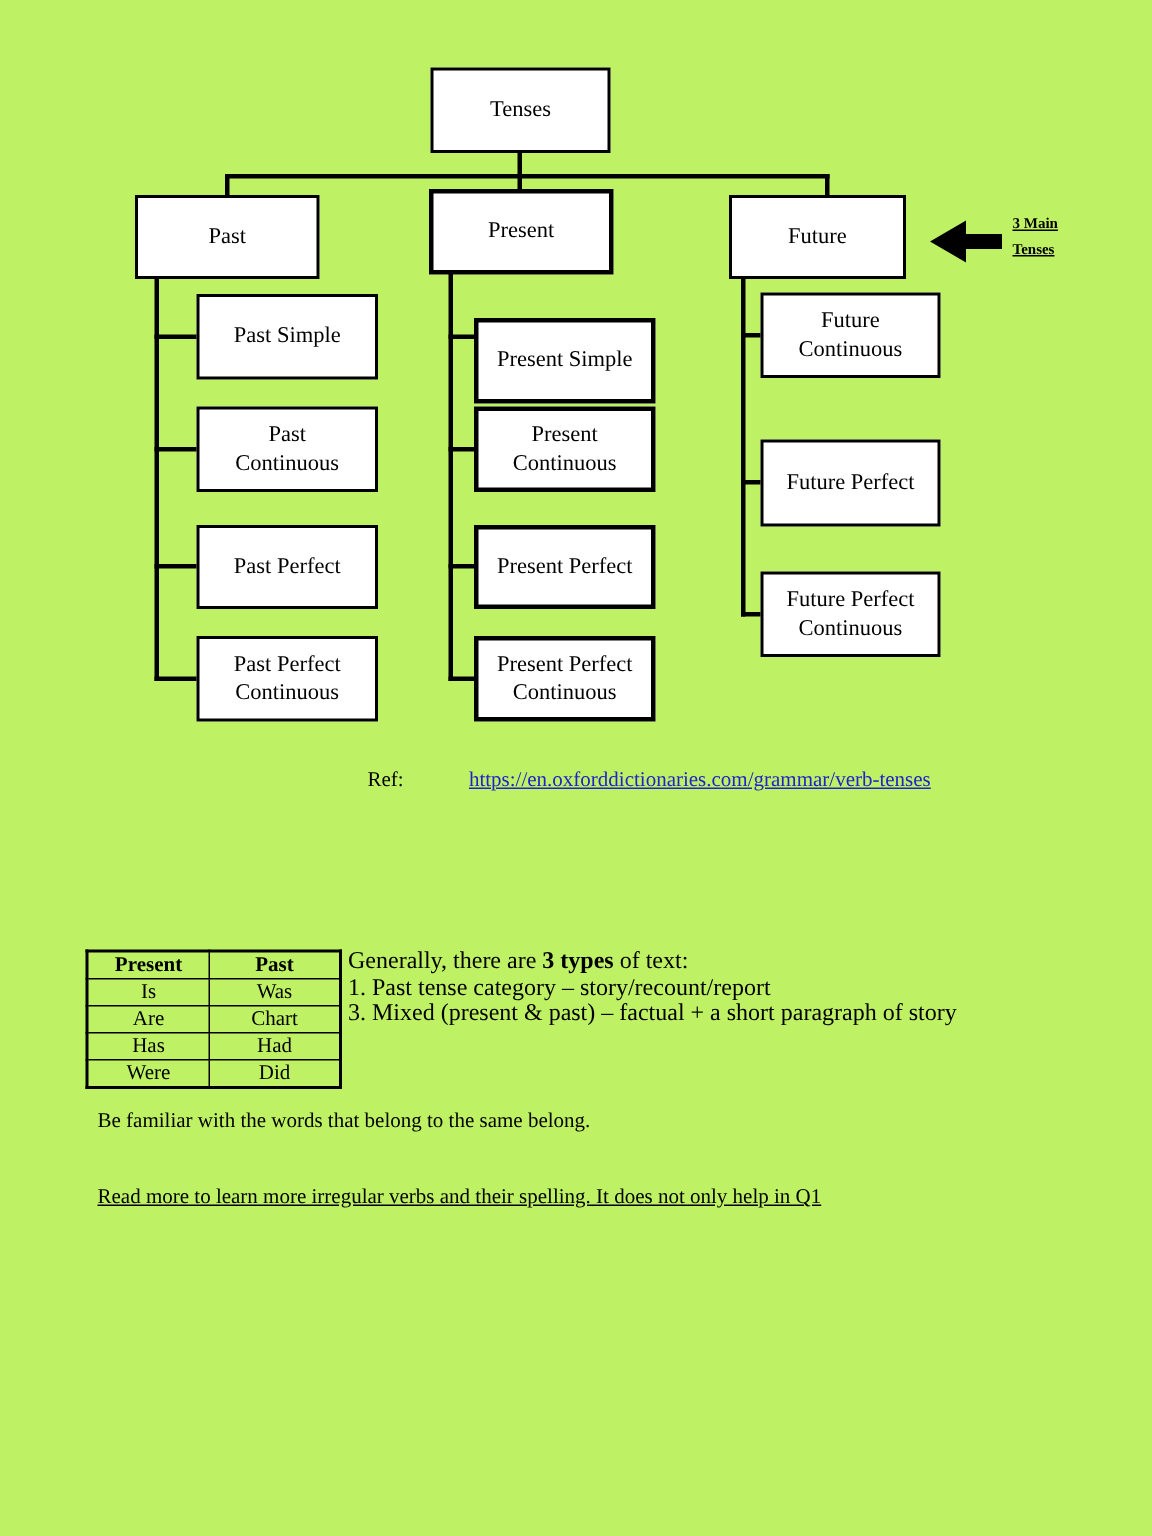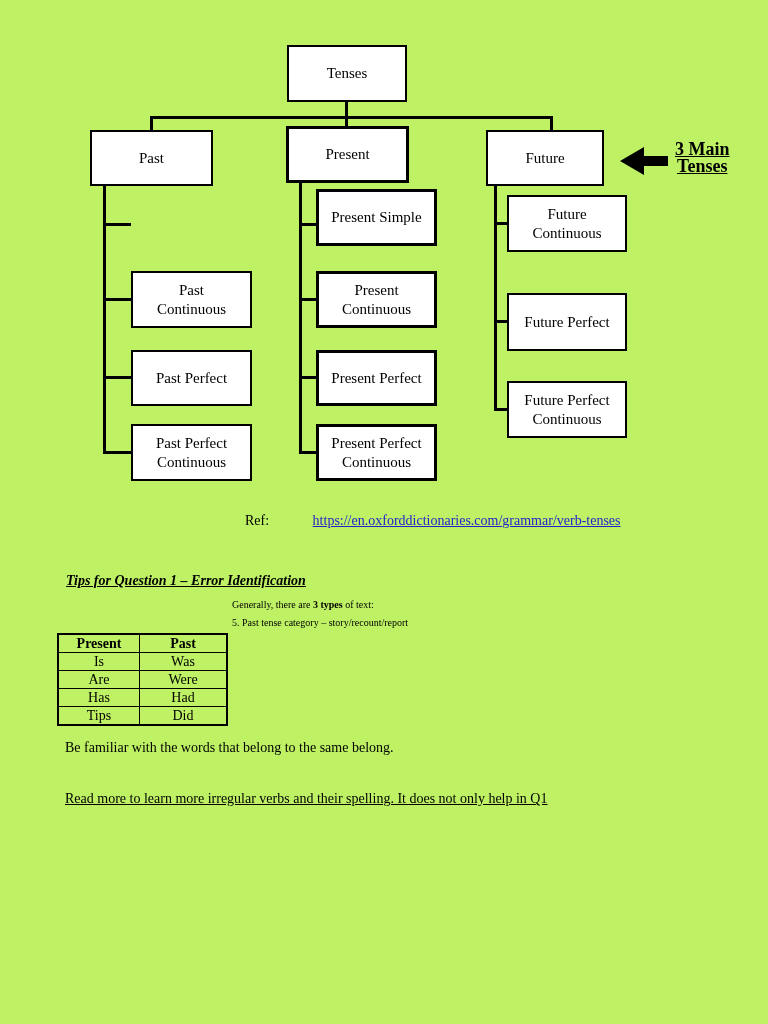--- a/index.html
+++ b/index.html
@@ -6,60 +6,61 @@
   .page{position:relative;width:768px;height:1024px;background:#bef264;overflow:hidden;
         font-family:"Liberation Serif","DejaVu Serif",serif;color:#000;}
   
   .dbox{position:absolute;box-sizing:border-box;border:2px solid #000;background:#fff;
         display:flex;align-items:center;justify-content:center;text-align:center;
         font-size:15px;line-height:19px;white-space:pre-line;}
   .thick{border-width:3px;}
   
   .cline{position:absolute;background:#000;}
   
-  .annot{position:absolute;left:675px;top:141px;font-size:18px;font-weight:bold;
-         text-decoration:underline;white-space:pre-line;line-height:17px;text-align:center;}
+  .annot{position:absolute;left:675px;top:141px;font-size:10px;font-weight:bold;
+         text-decoration:underline;white-space:pre-line;line-height:17px;}
   .arrow-svg{position:absolute;left:618px;top:145px;}
   
   .refline{position:absolute;left:245px;top:513px;font-size:14px;}
   .reflink{text-decoration:underline;cursor:pointer;padding-left:40px;}
   
   .tips-heading{position:absolute;left:66px;top:573px;font-size:14px;font-weight:bold;
                 font-style:italic;text-decoration:underline;}
   .intro{position:absolute;left:65px;top:602px;font-size:14px;white-space:nowrap;}
   .word-table{position:absolute;left:57px;top:633px;border-collapse:collapse;border:2px solid #000;}
   .word-table th,.word-table td{border:1.5px solid #000;text-align:center;font-size:14px;
         height:15px;line-height:15px;padding:1px 0;}
   .word-table th{font-weight:bold;}
   .col-present{width:80px;}
   .col-past{width:86px;}
-  .types{position:absolute;left:232px;top:596px;font-size:10px;line-height:17.5px;white-space:nowrap;}
+  .types{position:absolute;left:232px;top:632px;font-size:16px;line-height:17.5px;white-space:nowrap;}
   .note-para{position:absolute;font-size:14px;line-height:17.5px;white-space:nowrap;}
   .np1{left:65px;top:739px;}
   .np2{left:65px;top:790px;text-decoration:underline;}
   b{font-weight:bold;}
 </style>
 </head>
 <body>
 
 <div class="page">
 
   <div class="dbox" style="left:287px;top:45px;width:120px;height:57px;">Tenses</div>
 
   <div class="dbox" style="left:90px;top:130px;width:123px;height:56px;">Past</div>
   <div class="dbox thick" style="left:286px;top:126px;width:123px;height:57px;">Present</div>
   <div class="dbox" style="left:486px;top:130px;width:118px;height:56px;">Future</div>
 
+  <div class="dbox" style="left:131px;top:196px;width:121px;height:57px;">Past Simple</div>
   <div class="dbox" style="left:131px;top:271px;width:121px;height:57px;">Past
 Continuous</div>
   <div class="dbox" style="left:131px;top:350px;width:121px;height:56px;">Past Perfect</div>
   <div class="dbox" style="left:131px;top:424px;width:121px;height:57px;">Past Perfect
 Continuous</div>
 
-  <div class="dbox thick" style="left:316px;top:189px;width:121px;height:57px;font-family:Liberation Serif, serif;">Present Simple</div>
+  <div class="dbox thick" style="left:316px;top:212px;width:121px;height:57px;font-family:Liberation Serif, serif;">Present Simple</div>
   <div class="dbox thick" style="left:316px;top:271px;width:121px;height:57px;">Present
 Continuous</div>
   <div class="dbox thick" style="left:316px;top:350px;width:121px;height:56px;">Present Perfect</div>
   <div class="dbox thick" style="left:316px;top:424px;width:121px;height:57px;">Present Perfect
 Continuous</div>
 
   <div class="dbox" style="left:507px;top:195px;width:120px;height:57px;">Future
 Continuous</div>
   <div class="dbox" style="left:507px;top:293px;width:120px;height:58px;">Future Perfect</div>
   <div class="dbox" style="left:507px;top:381px;width:120px;height:57px;">Future Perfect
@@ -91,54 +92,54 @@
   <svg class="arrow-svg" width="52" height="34" viewBox="0 0 52 34">
     <polygon points="2,16 26,2 26,11 50,11 50,21 26,21 26,30" fill="#000"></polygon>
   </svg>
   <div class="annot">3 Main
 Tenses</div>
 
   <div class="refline">
     <span>Ref: </span><span class="reflink" id="ref-link" style="color: rgb(34, 34, 204);">https://en.oxforddictionaries.com/grammar/verb-tenses</span>
   </div>
 
-  <div class="tips-heading">Tips for Question 1 – Error Identification</div>
 
 
   <table class="word-table">
     <thead>
       <tr>
         <th class="col-present">Present</th>
         <th class="col-past">Past</th>
       </tr>
     </thead>
     <tbody>
         <tr>
           <td>Is</td>
           <td>Was</td>
         </tr>
         <tr>
           <td>Are</td>
-          <td>Were</td>
+          <td>Chart</td>
         </tr>
         <tr>
           <td>Has</td>
           <td>Had</td>
         </tr>
         <tr>
-          <td>Tips</td>
+          <td>Were</td>
           <td>Did</td>
         </tr>
       </tbody>
   </table>
 
   <div class="types">
     <div><span>Generally, there are </span><b>3 types</b><span> of text:</span></div>
     <div>
-        <div>5. Past tense category – story/recount/report</div>
+        <div>1. Past tense category – story/recount/report</div>
+        <div>3. Mixed (present &amp; past) – factual + a short paragraph of story</div>
       </div>
   </div>
 
   <div class="note-para np1">
     <div>Be familiar with the words that belong to the same belong.</div>
   </div>
   <div class="note-para np2">
     <div>Read more to learn more irregular verbs and their spelling.  It does not only help in Q1</div>
   </div>
 

